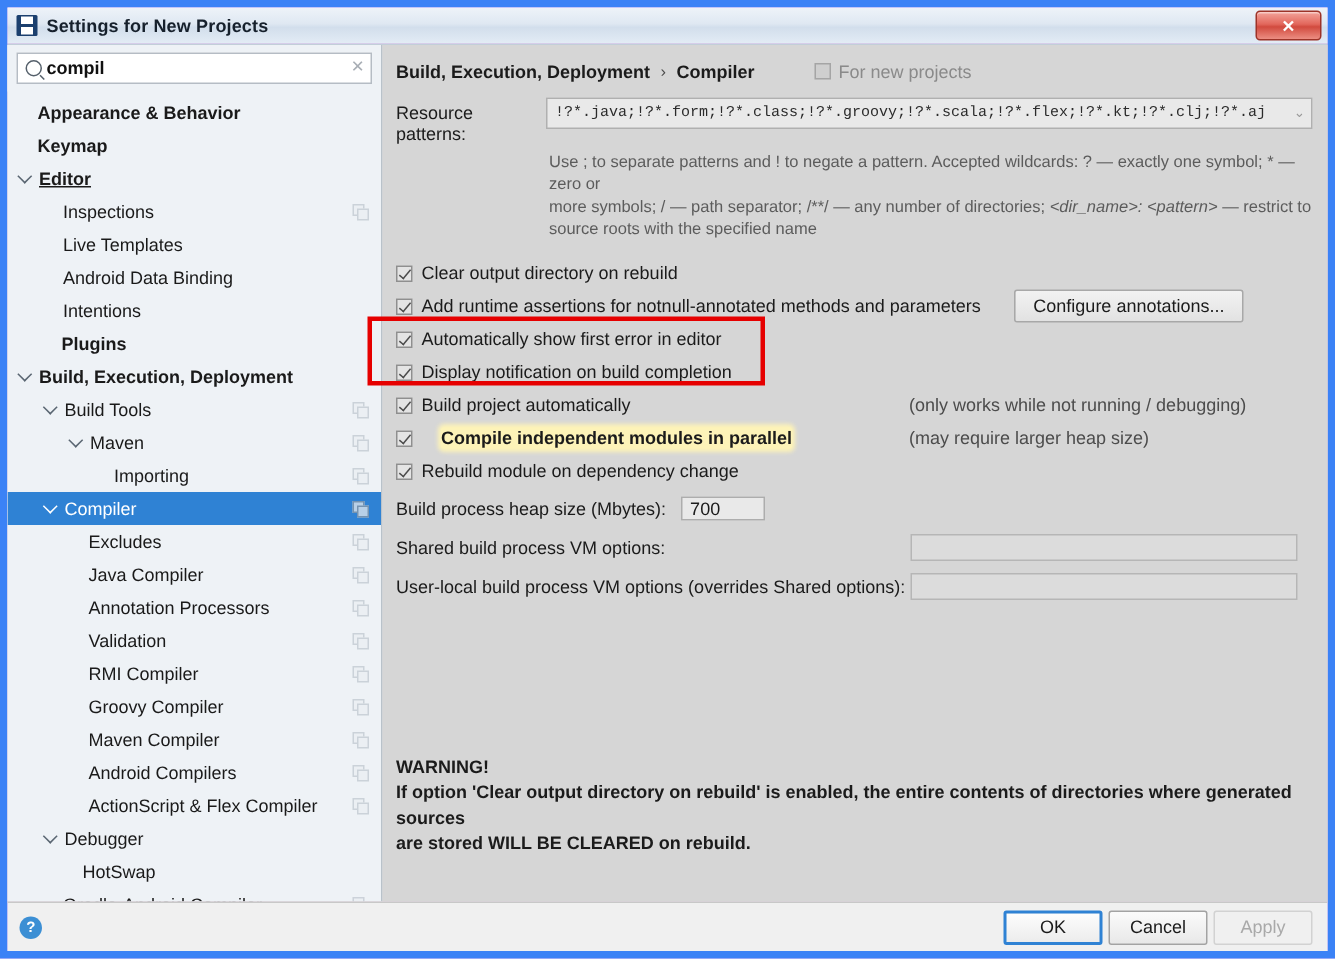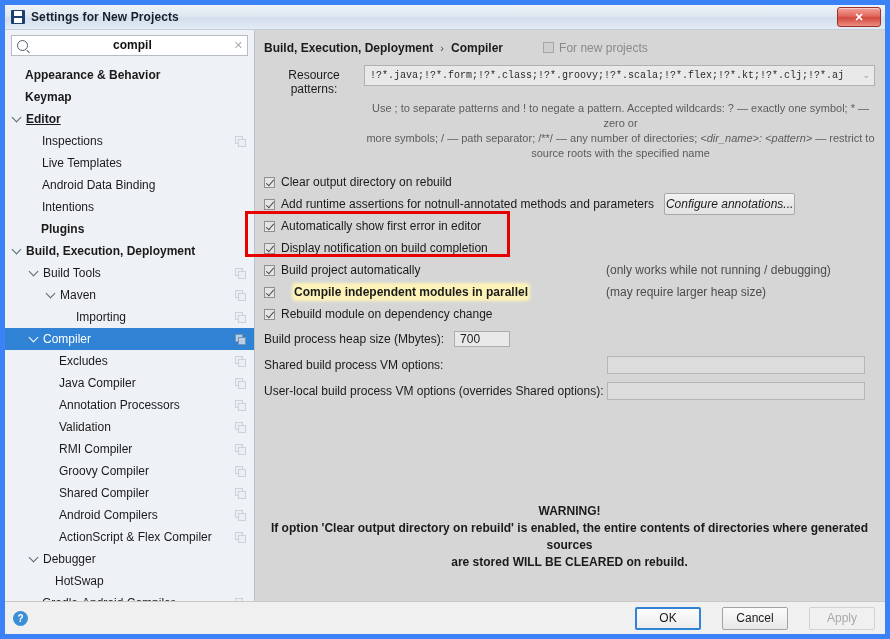--- a/index.html
+++ b/index.html
@@ -64,21 +64,20 @@
     color: #ffffff; font-size: 11px; font-weight: bold;
     box-shadow: inset 0 1px 0 rgba(255,255,255,.45);
   }
 
   
   .content {
     flex: 1 1 auto;
     display: flex;
     min-height: 0;
     background: #d6d6d6;
-    text-align: center;
   }
 
   
   .sidebar {
     width: 249px; flex: 0 0 249px;
     background: #eef2f6;
     display: flex; flex-direction: column;
     border-right: 1px solid #b9c2ca;
     position: relative;
   }
@@ -261,28 +260,28 @@
     box-shadow: 0 0 3px 2px #fdf3b8;
     border-radius: 2px;
     margin-left: 13px;
   }
   .hint {
     position: absolute; left: 342px;
     font-size: 12px; color: #4c4c4c;
     white-space: nowrap;
   }
   .btn-configure {
-    margin-left: 10px;
+    margin-left: 22px;
     height: 20px;
-    padding: 0 1px;
+    padding: 0 12px;
     background: linear-gradient(to bottom, #f2f2f2, #e2e2e2);
     border: 1px solid #a8a8a8;
     border-radius: 2px;
     font-size: 12px; color: #1b1b1b;
-    display: flex; align-items: center; font-style: italic;
+    display: flex; align-items: center;
   }
 
   
   .field-row {
     display: flex; align-items: center;
     height: 24px;
     margin-top: 2px;
   }
   .field-label {
     font-size: 12px; color: #1b1b1b;
@@ -340,21 +339,21 @@
   }
   .help-icon {
     width: 15px; height: 15px;
     border-radius: 50%;
     background: #3c8fd4;
     color: #fff; font-size: 10px; font-weight: bold;
     display: flex; align-items: center; justify-content: center;
   }
   .footer-btns {
     margin-left: auto;
-    display: flex; align-items: center; gap: 21px;
+    display: flex; align-items: center; gap: 4px;
   }
   .btn {
     min-width: 66px; height: 23px;
     padding: 0 12px;
     font-size: 12px;
     display: flex; align-items: center; justify-content: center;
     background: linear-gradient(to bottom, #fbfbfb, #e8e8e8);
     border: 1px solid #a3a3a3;
     border-radius: 2px;
     color: #1b1b1b;
@@ -507,21 +506,21 @@
           <div class="tree-row" style="padding-left: 42px;">
             <span class="chev placeholder"></span>
             <span class="tree-label">Groovy Compiler</span>
             <span class="row-icon">
               <i></i>
               <i></i>
             </span>
           </div>
           <div class="tree-row" style="padding-left: 42px;">
             <span class="chev placeholder"></span>
-            <span class="tree-label">Shared Compiler</span>
+            <span class="tree-label">Maven Compiler</span>
             <span class="row-icon">
               <i></i>
               <i></i>
             </span>
           </div>
           <div class="tree-row" style="padding-left: 42px;">
             <span class="chev placeholder"></span>
             <span class="tree-label">Android Compilers</span>
             <span class="row-icon">
               <i></i>

